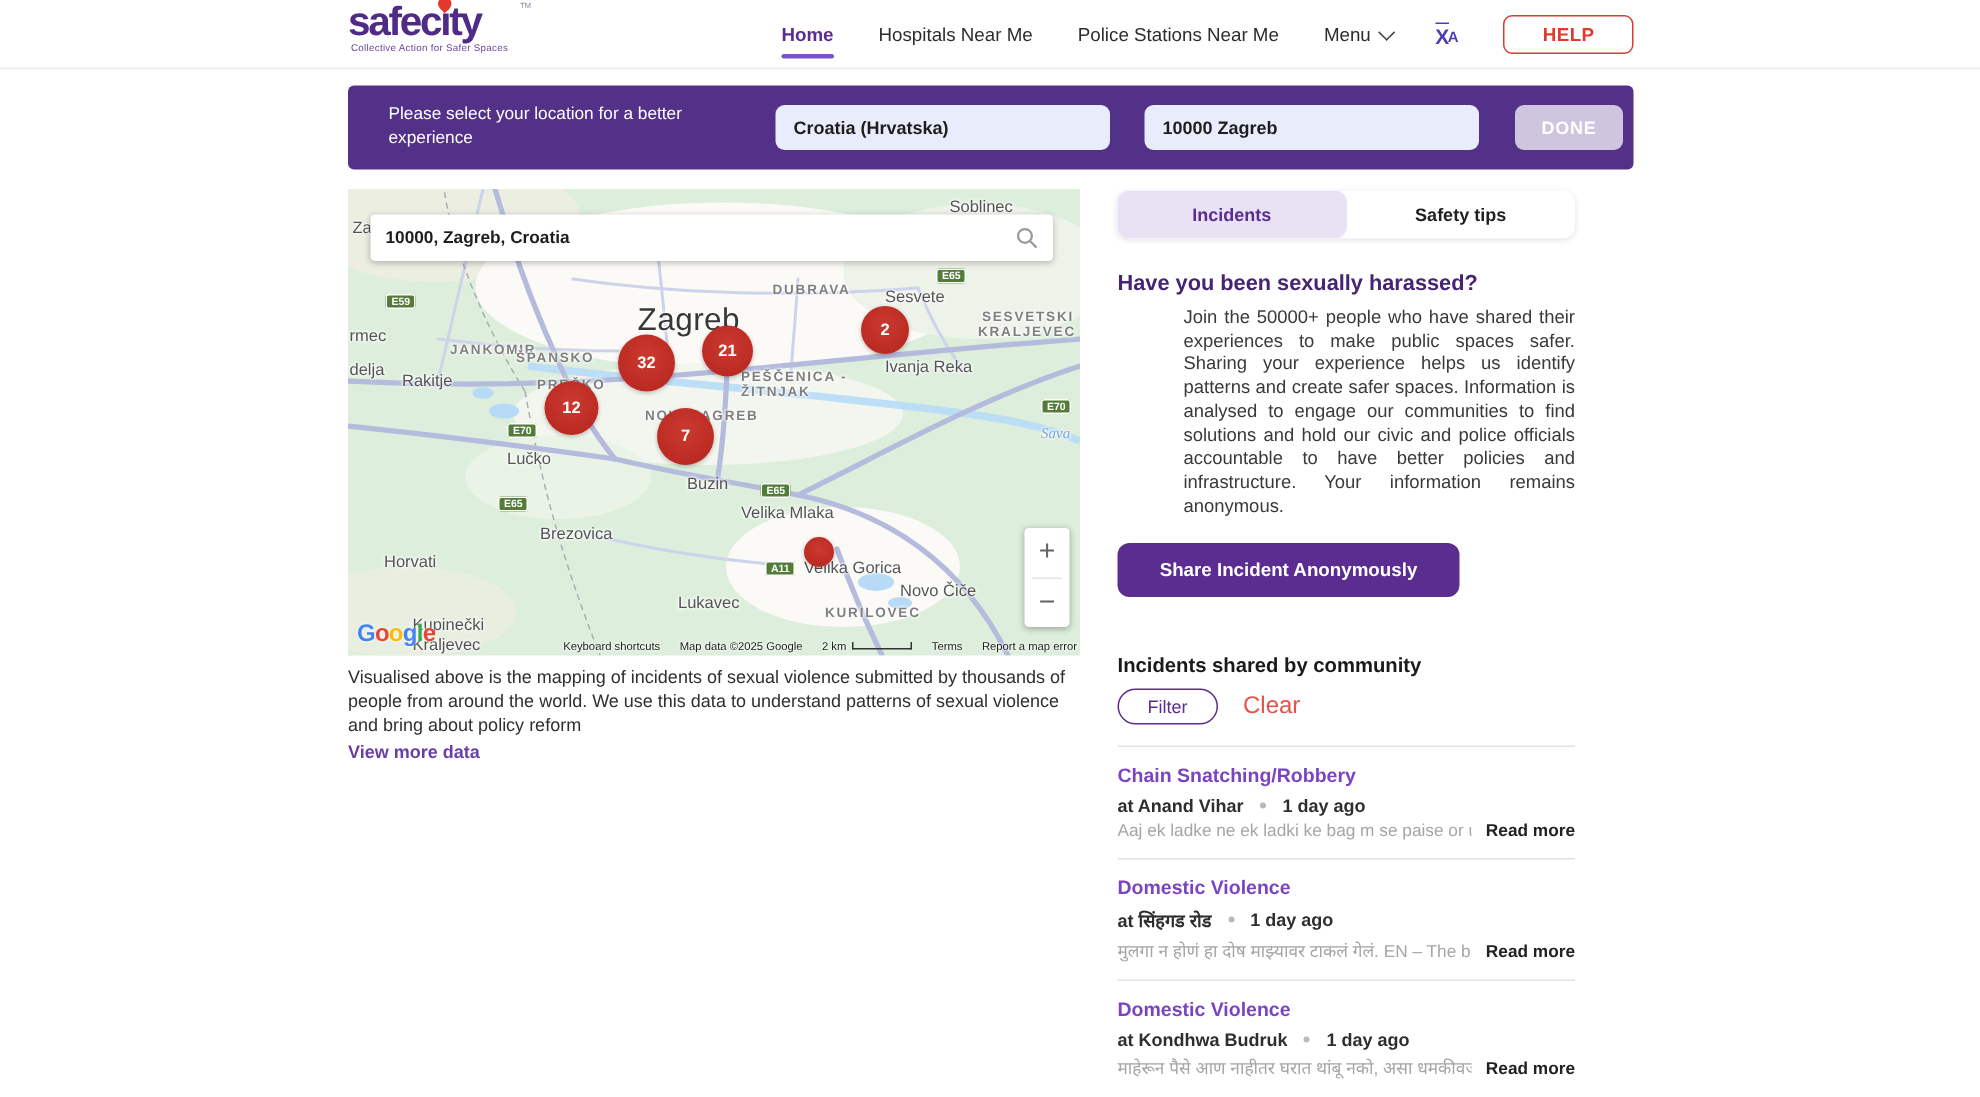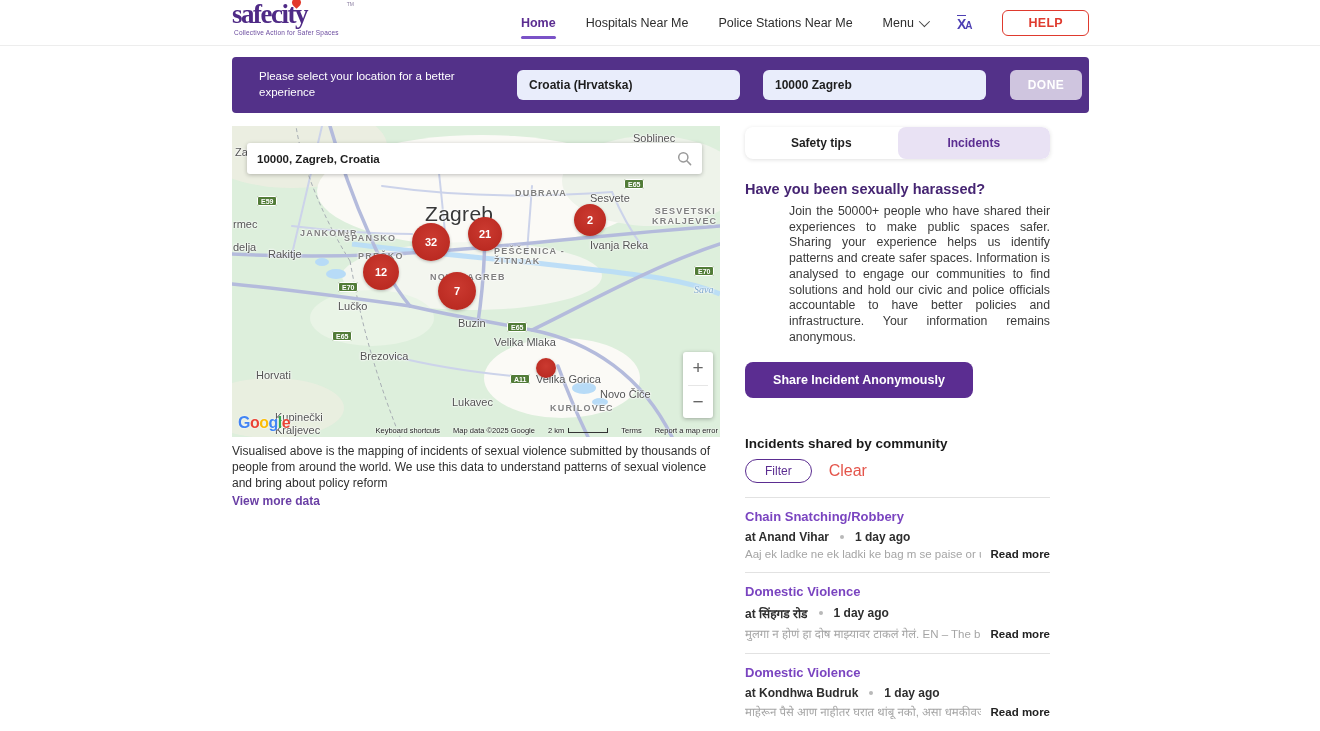--- a/index.html
+++ b/index.html
@@ -3,21 +3,21 @@
 <meta charset="utf-8">
 <style>
   * { margin:0; padding:0; box-sizing:border-box; }
   html,body { background:#fff; }
   body { font-family:"Liberation Sans", sans-serif; }
   #page { position:relative; width:1320px; height:731px; background:#fff; overflow:hidden; }
 
   
   .header { position:absolute; top:0; left:0; width:1320px; height:46px; background:#fff; border-bottom:1px solid #ededed; z-index:30; }
   .logo { position:absolute; left:232px; top:1px; width:120px; cursor:pointer; }
-  .logo-word { font-family:Liberation Serif, serif; font-weight:700; font-size:27px; color:#4f2a86; letter-spacing:-1.5px; line-height:1; }
+  .logo-word { font-family:Liberation Sans, sans-serif; font-weight:700; font-size:27px; color:#4f2a86; letter-spacing:-1.5px; line-height:1; }
   .logo-pin { position:absolute; left:60px; top:-3px; width:9px; height:9px; background:#e2392b; border-radius:50% 50% 50% 0; transform:rotate(-45deg); }
   .logo-tm { position:absolute; right:-2px; top:0; font-size:5px; color:#8a7da0; }
   .logo-tagline { font-size:6.5px; color:#6a4a9e; letter-spacing:.2px; margin-top:1px; margin-left:2px; }
   .nav { position:absolute; right:231px; top:0; height:46px; display:flex; align-items:center; gap:30px; }
   .nav-item { font-size:12.5px; color:#2d2d2d; cursor:pointer; position:relative; white-space:nowrap; }
   .nav-item.active { color:#5b2d91; font-weight:700; }
   .nav-item.active::after { content:""; position:absolute; left:0; right:0; bottom:-9px; height:3px; background:#7a52c7; border-radius:2px; }
   .nav-menu { display:flex; align-items:center; gap:5px; }
   .chev { width:8px; height:8px; border-right:1.5px solid #444; border-bottom:1.5px solid #444; transform:rotate(45deg) translateY(-2px); display:inline-block; }
   .translate-ic { display:flex; align-items:flex-end; color:#4d3fb3; cursor:pointer; font-weight:700; line-height:1; }
@@ -224,22 +224,22 @@
   </div>
 
   <div class="caption">
     <span>Visualised above is the mapping of incidents of sexual violence submitted by thousands of people from around the world. We use this data to understand patterns of sexual violence and bring about policy reform</span>
     <br>
     <a>View more data</a>
   </div>
 
   <div class="panel">
     <div class="tabs">
+      <div class="tab active">Incidents</div>
       <div class="tab">Safety tips</div>
-      <div class="tab active">Incidents</div>
     </div>
 
     <div class="panel-heading">Have you been sexually harassed?</div>
     <div class="panel-body">Join the 50000+ people who have shared their experiences to make public spaces safer. Sharing your experience helps us identify patterns and create safer spaces. Information is analysed to engage our communities to find solutions and hold our civic and police officials accountable to have better policies and infrastructure. Your information remains anonymous.</div>
 
     <button class="share-btn">Share Incident Anonymously</button>
 
     <div class="community-heading">Incidents shared by community</div>
     <div class="filter-row">
       <button class="filter-btn">Filter</button>

